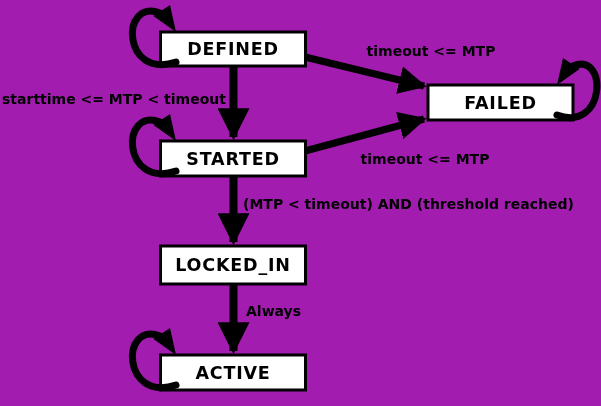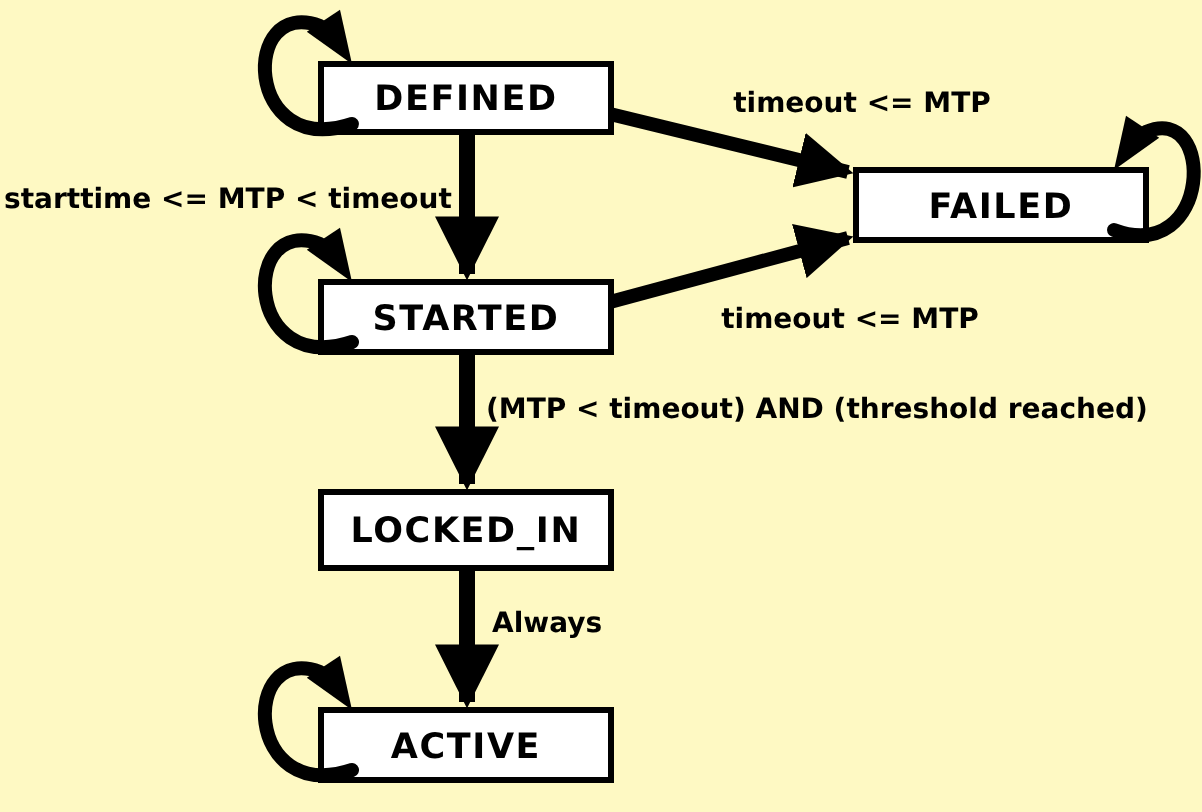--- a/index.html
+++ b/index.html
@@ -4,21 +4,21 @@
 <style>
   html, body {
     margin: 0;
     padding: 0;
     background: #ffffff;
   }
   .stage {
     position: relative;
     width: 601px;
     height: 406px;
-    background: #fef9c3;
+    background: #a21caf;
     overflow: hidden;
     font-family: "DejaVu Sans", "Liberation Sans", sans-serif;
   }
   svg { display: block; }
   .state-box {
     fill: #ffffff;
     stroke: #000000;
     stroke-width: 3;
   }
   .state-label {

